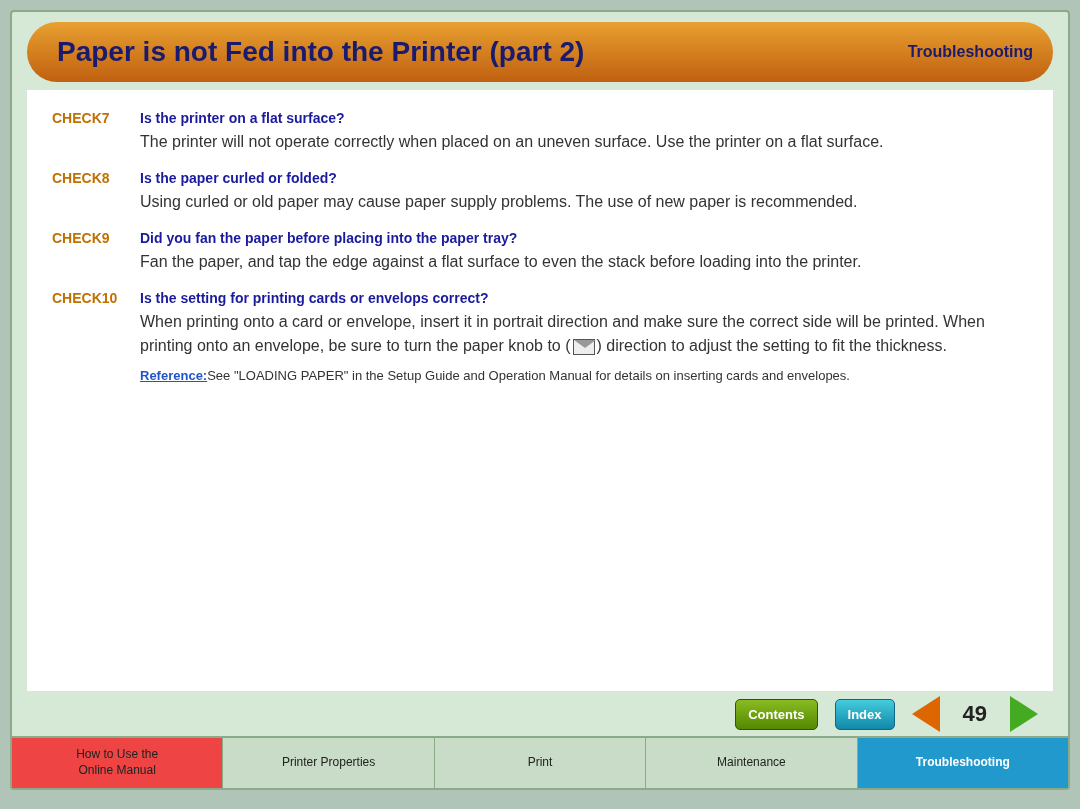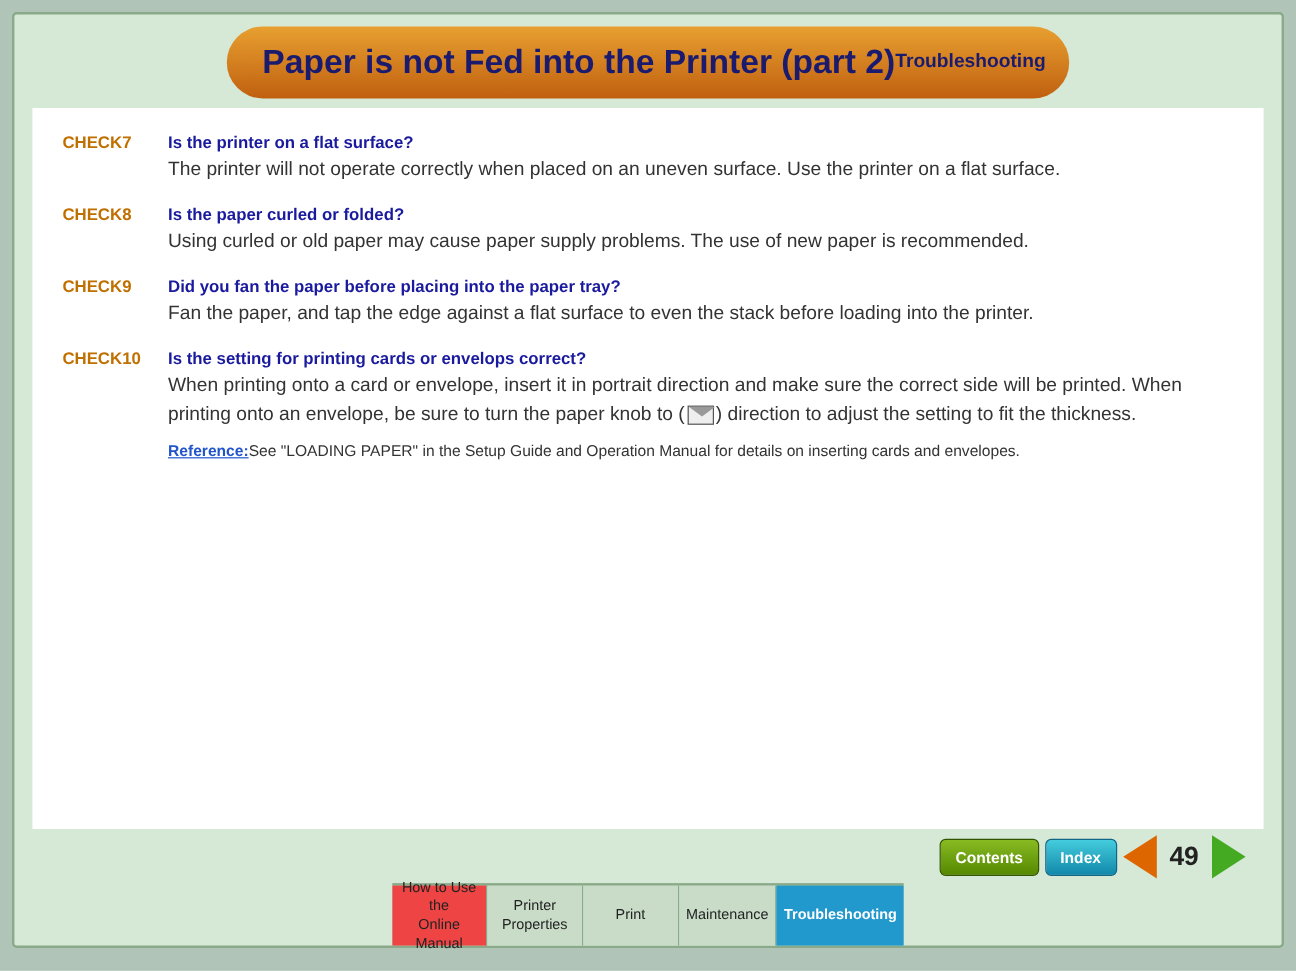--- a/index.html
+++ b/index.html
@@ -14,21 +14,20 @@
 
     .outer-wrapper {
       width: 1060px;
       height: 780px;
       margin: 10px auto 0;
       background: #d6e8d6;
       border: 2px solid #8aaa8a;
       border-radius: 4px;
       display: flex;
       flex-direction: column;
-      align-items: center;
     }
 
     
     .header {
       background: linear-gradient(to bottom, #e8a030, #c06010);
       border-radius: 30px;
       margin: 10px 15px 8px 15px;
       padding: 14px 20px 14px 30px;
       display: flex;
       align-items: center;
@@ -163,21 +162,21 @@
 
     .footer-tab.how-to {
       background: #ef4444;
     }
 
     
     .pagination-row {
       display: flex;
       justify-content: flex-end;
       align-items: center;
-      gap: 5px;
+      gap: 17px;
       padding: 5px 15px 4px 0;
       background: #d6e8d6;
       margin: 0 15px;
     }
 
     .pag-btn-contents {
       background: linear-gradient(to bottom, #88bb22, #558800);
       color: white;
       font-weight: bold;
       font-size: 13px;

